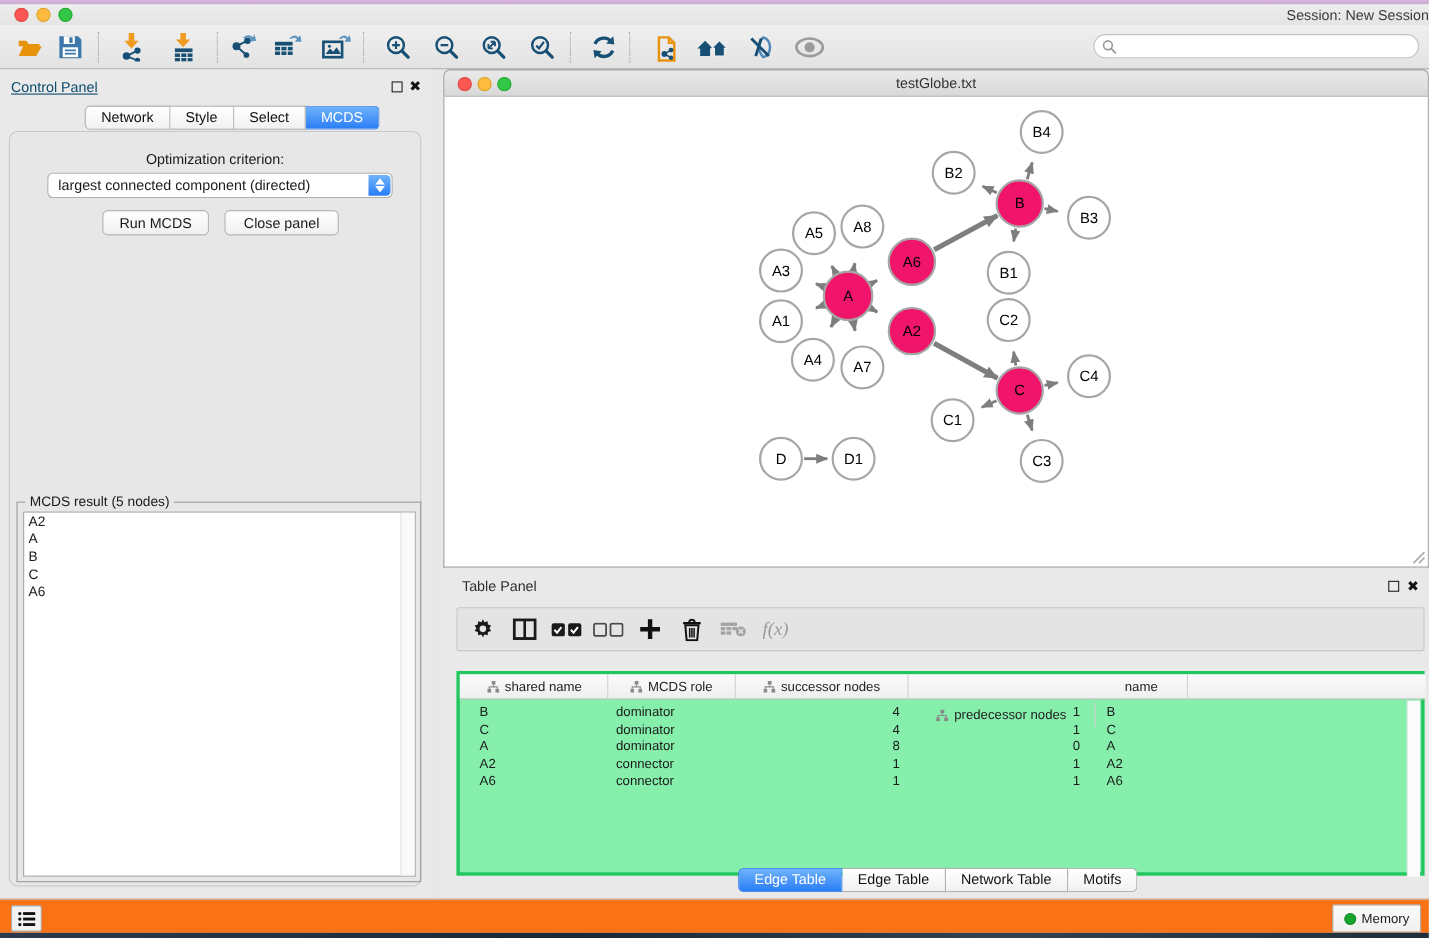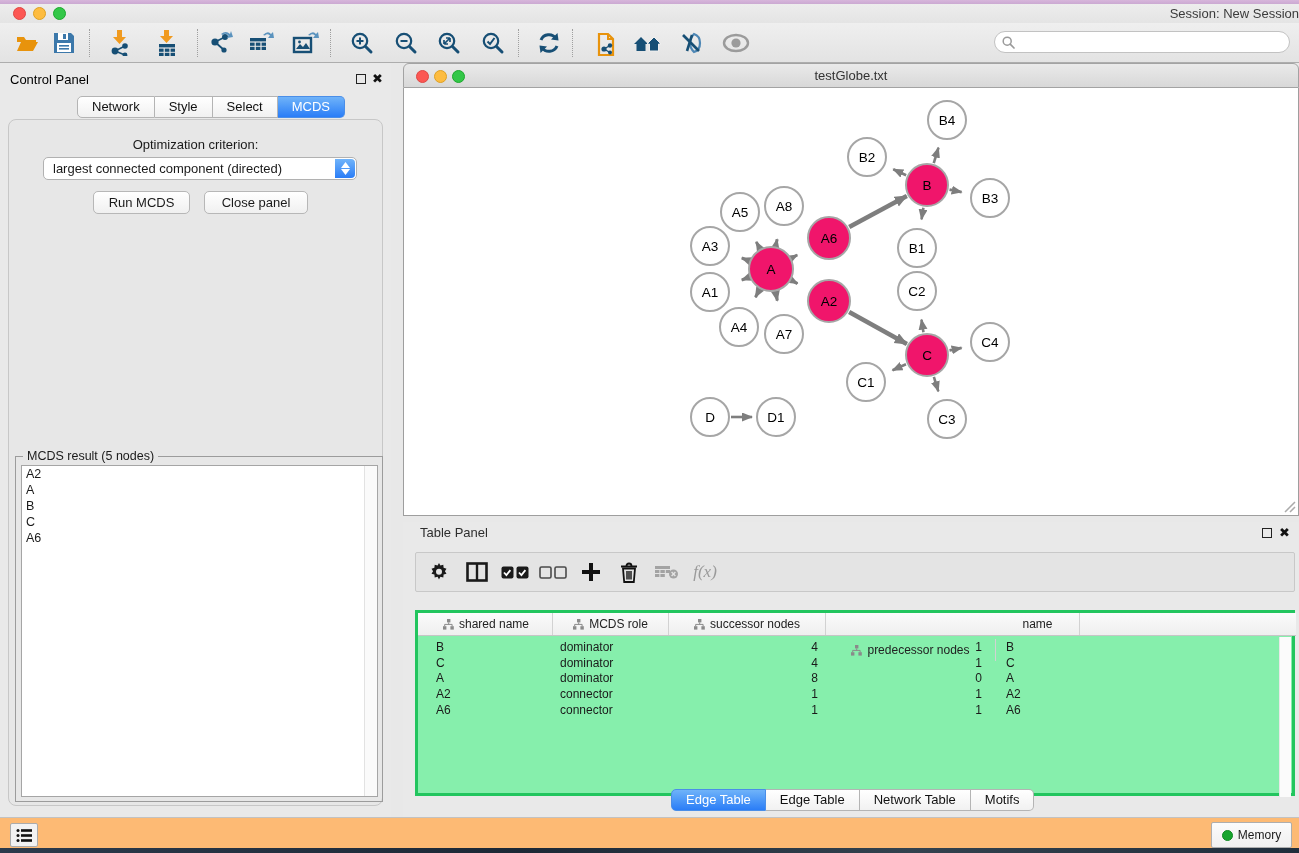--- a/index.html
+++ b/index.html
@@ -17,21 +17,21 @@
   .light.green { background:#33C748; border:1px solid #1DA82D; left:53px; }
 
   #toolbar { left:0; top:23px; width:1299px; height:40px; background:linear-gradient(#EFEFEF,#E3E3E3); border-bottom:1px solid #ADADAD; }
   .tbtn { top:2px; width:38px; height:36px; display:flex; align-items:center; justify-content:center; }
   .tsep { top:6px; width:0; height:28px; border-left:1px dotted #9F9F9F; }
   #search-box { right:9px; top:8px; width:296px; height:22px; background:#FFF; border:1px solid #C2C2C2; border-radius:11px; display:flex; align-items:center; padding-left:7px; position:absolute; }
   #search-box input { border:none; outline:none; font-size:12px; width:250px; background:transparent; }
 
   
   #control-panel { left:0; top:63px; width:391px; height:754px; background:#E9E9E9; }
-  #cp-title { left:10px; top:9px; font-size:13px; color:#000000; }
+  #cp-title { left:10px; top:9px; font-size:13px; color:#0c4a6e;text-decoration:underline; }
   .win-float { width:10px; height:10px; border:1.6px solid #222; background:transparent; }
   .win-close { font-size:13px; font-weight:bold; color:#111; line-height:12px; }
   .cp-tabs { left:77px; top:33px; height:22px; display:flex; }
   .tab { border:1px solid #B4B4B4; border-left:none; background:linear-gradient(#FFFFFF,#F1F1F1); font-size:13px; padding:0 14px; line-height:20px; color:#111; }
   .tab:first-child { border-left:1px solid #B4B4B4; border-radius:5px 0 0 5px; }
   .tab:last-child { border-radius:0 5px 5px 0; }
   .tab.active { background:linear-gradient(#6FB3F9,#2A7DF7); color:#FFF; border-color:#4A8EE8; }
   #cp-inner { left:8px; top:56px; width:375px; height:687px; background:#E7E7E7; border:1px solid #C7C7C7; border-radius:8px; }
   #opt-label { width:100%; top:17px; text-align:center; font-size:13px; }
   #criterion { left:34px; top:37px; width:314px; height:23px; background:#FFF; border:1px solid #B1B1B1; border-radius:5px; font-size:13px; line-height:21px; padding-left:9px; }
@@ -61,21 +61,21 @@
   .tp-icon { width:38px; display:flex; justify-content:center; align-items:center; }
   #tp-table { left:12px; top:88px; width:880px; height:186px; background:#86efac; border:3px solid #22c55e; }
   #tp-thead { left:0; top:0; width:878px; height:23px; background:linear-gradient(#FBFBFB,#EFEFEF); border-bottom:1px solid #C6C6C6; }
   .th { position:absolute; top:0; height:22px; border-right:1px solid #D2D2D2; display:flex; align-items:center; justify-content:center; gap:5px; font-size:12px; color:#222; }
   .td { position:absolute; font-size:12px; line-height:15.6px; white-space:nowrap; }
   #tp-scroll { position:absolute; right:1px; top:24px; width:12px; height:160px; background:#FBFBFB; border-left:1px solid #E8E8E8; }
   .tp-tabs { left:268px; top:267px; height:22px; display:flex; }
   #fx-label { font-family:"Liberation Serif","DejaVu Serif",serif; font-style:italic; font-size:17px; color:#9A9A9A; }
 
   
-  #status-bar { left:0; top:817px; width:1299px; height:31px; background:#fdba74; border-top:1px solid #C2C2C2;padding-left:40px; }
+  #status-bar { left:0; top:817px; width:1299px; height:31px; background:#f97316; border-top:1px solid #C2C2C2;padding-left:40px; }
   #task-btn { left:10px; top:5px; width:28px; height:24px; background:#F2F2F2; border:1px solid #ABABAB; border-radius:2px; display:flex; align-items:center; justify-content:center; }
   #memory-btn { left:1211px; top:4px; width:81px; height:26px; background:linear-gradient(#FBFBFB,#F0F0F0); border:1px solid #AEAEAE; border-radius:2px; display:flex; align-items:center; justify-content:center; gap:5px; font-size:12px; }
   #memory-dot { width:11px; height:11px; border-radius:50%; background:#17A52E; border:1px solid #0F8A22; }
   #desktop-strip { left:0; top:848px; width:1299px; height:5px; background:linear-gradient(90deg,#2B3A4C,#1C2836 40%,#33424F 70%,#202E3C); }
 
   svg { display:block; }
 </style>
 </head>
 <body>
 

